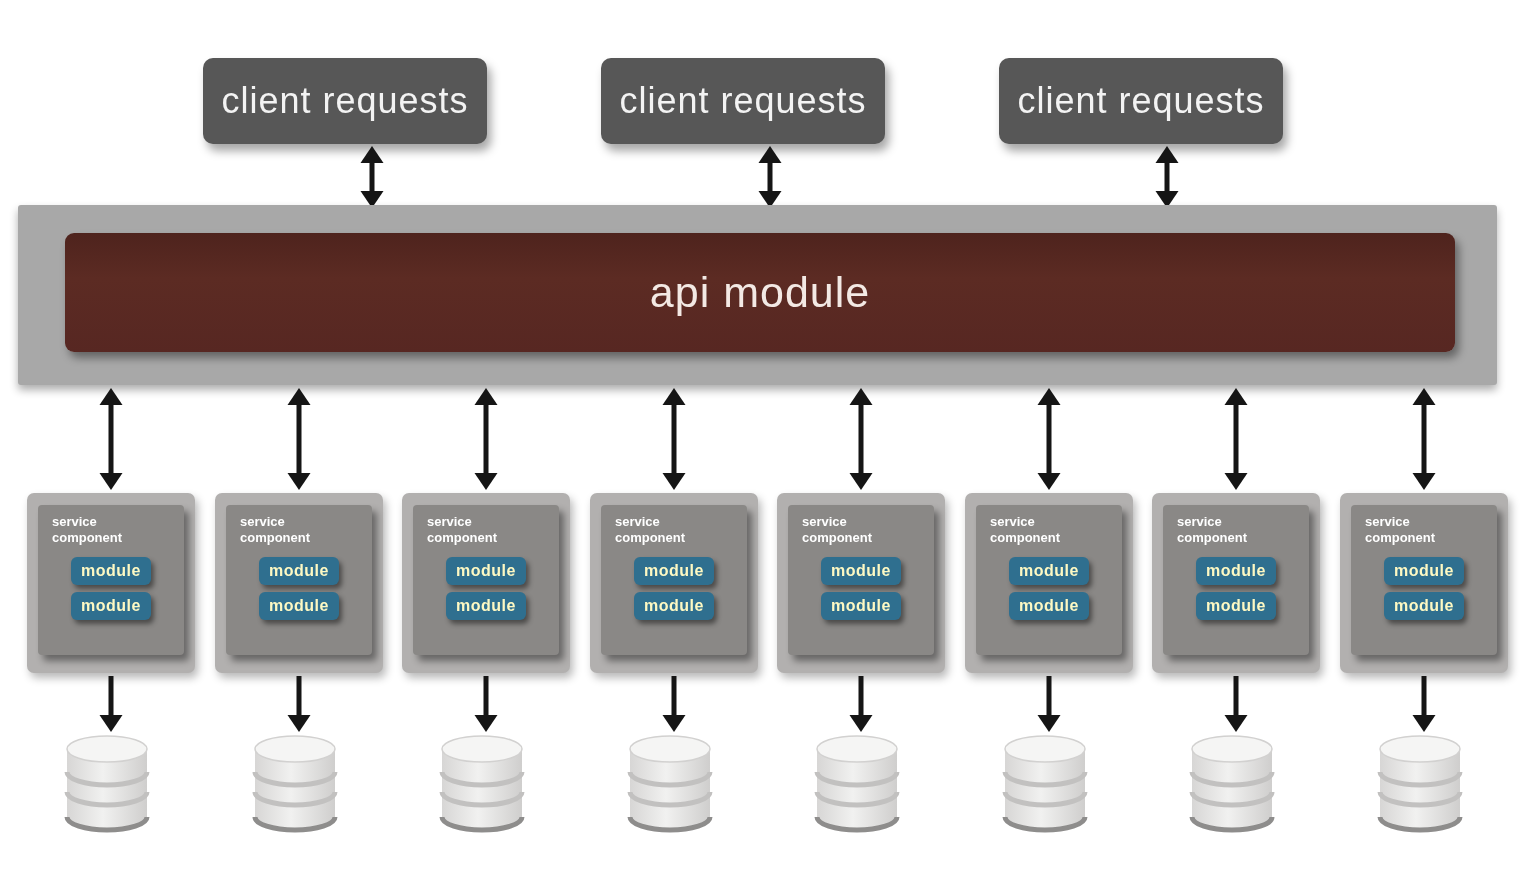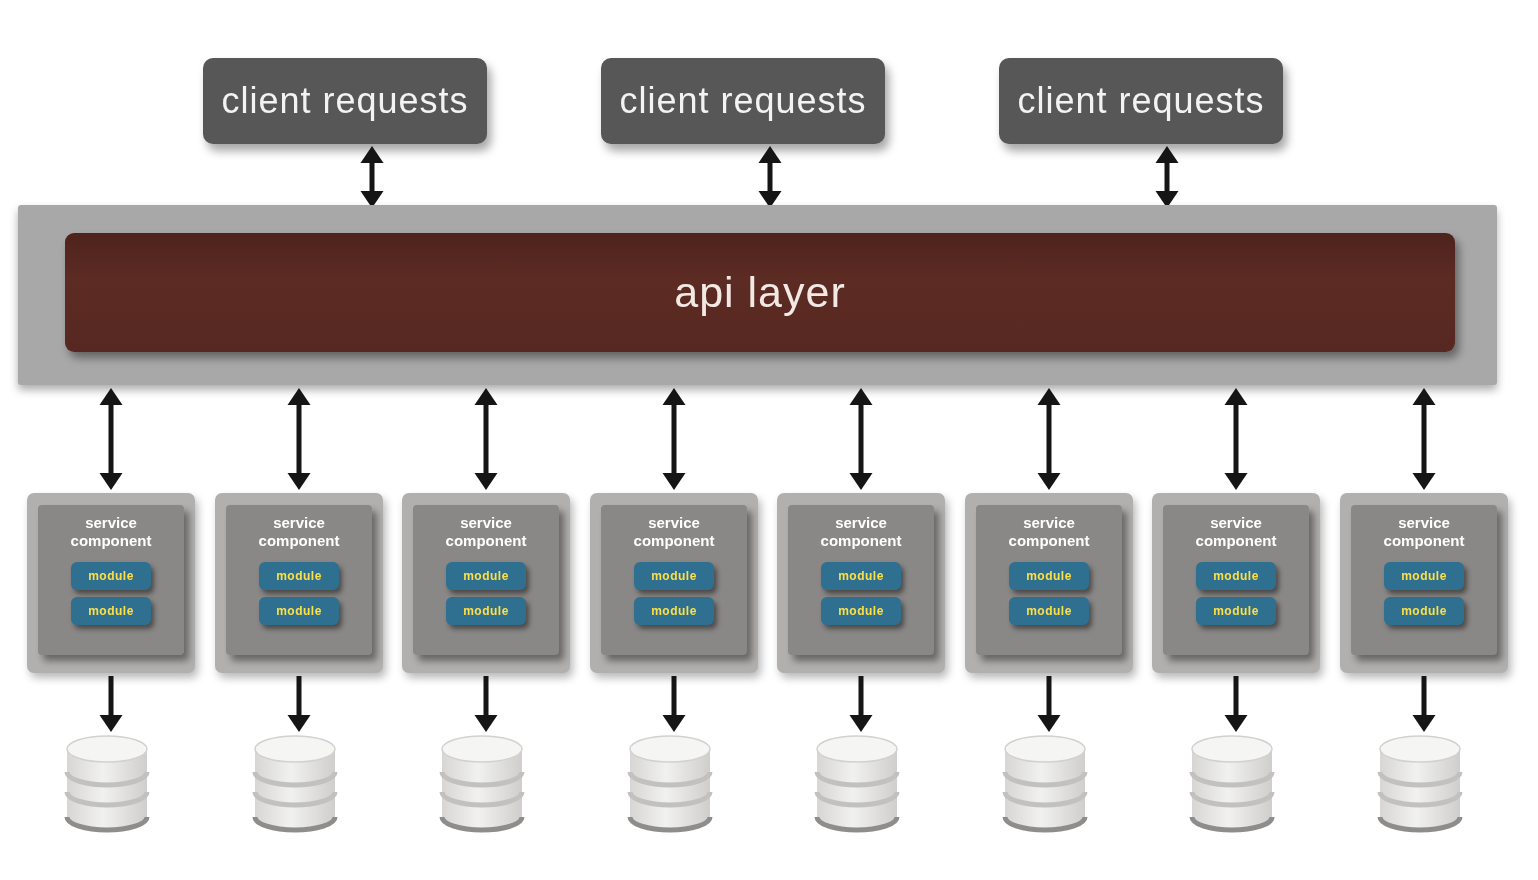--- a/index.html
+++ b/index.html
@@ -38,30 +38,30 @@
     background:var(--service-outer, #b2b0af); border-radius:7px;
     box-shadow:3px 5px 8px rgba(0,0,0,0.28);
   }
   .svc-inner {
     position:absolute; left:11px; top:12px; width:146px; height:150px;
     background:var(--service-inner, #8a8886); border-radius:4px;
     box-shadow:5px 6px 7px rgba(0,0,0,0.42);
     display:flex; flex-direction:column; align-items:center;
   }
   .svc-label {
-    margin-top:9px; margin-bottom:5px; width:118px; text-align:center;
-    color:#ffffff; font-size:15px; font-weight:bold; line-height:1.2;
+    margin-top:9px; margin-bottom:5px; width:118px; 
+    color:#ffffff; font-size:13px; font-weight:bold; line-height:1.2;
   }
   .module {
     margin-top:7px; width:80px; height:28px;
     background:var(--module, #2f6f8f); border-radius:6px;
     display:flex; align-items:center; justify-content:center;
     box-shadow:3px 4px 5px rgba(0,0,0,0.45);
   }
-  .module span { color:#fde047; font-size:12px; font-weight:bold; letter-spacing:0.5px; }
+  .module span { color:#fef9c3; font-size:16px; font-weight:bold; letter-spacing:0.5px; }
 
   
   .arrow { position:absolute; color:var(--arrow, #151515); line-height:0; }
   .db { position:absolute; top:732px; width:92px; height:102px; line-height:0; }
 </style>
 </head>
 <body>
 
 <div class="stage">
 
@@ -102,21 +102,21 @@
   <div class="arrow" style="left:1152px; top:146px">
     <svg width="30" height="62" viewBox="0 0 30 62">
         <polygon points="15,0 26.5,17 3.5,17" fill="currentColor"></polygon>
         <rect x="12.5" y="12" width="5" height="38" fill="currentColor"></rect>
         <polygon points="15,62 26.5,45 3.5,45" fill="currentColor"></polygon>
       </svg>
   </div>
 
   <div class="api-frame">
     <div class="api-bar">
-      <span>api layer</span>
+      <span>api module</span>
     </div>
   </div>
 
   <div class="arrow" style="left:96px; top:388px">
     <svg width="30" height="102" viewBox="0 0 30 102">
         <polygon points="15,0 26.5,17 3.5,17" fill="currentColor"></polygon>
         <rect x="12.5" y="12" width="5" height="78" fill="currentColor"></rect>
         <polygon points="15,102 26.5,85 3.5,85" fill="currentColor"></polygon>
       </svg>
   </div>

